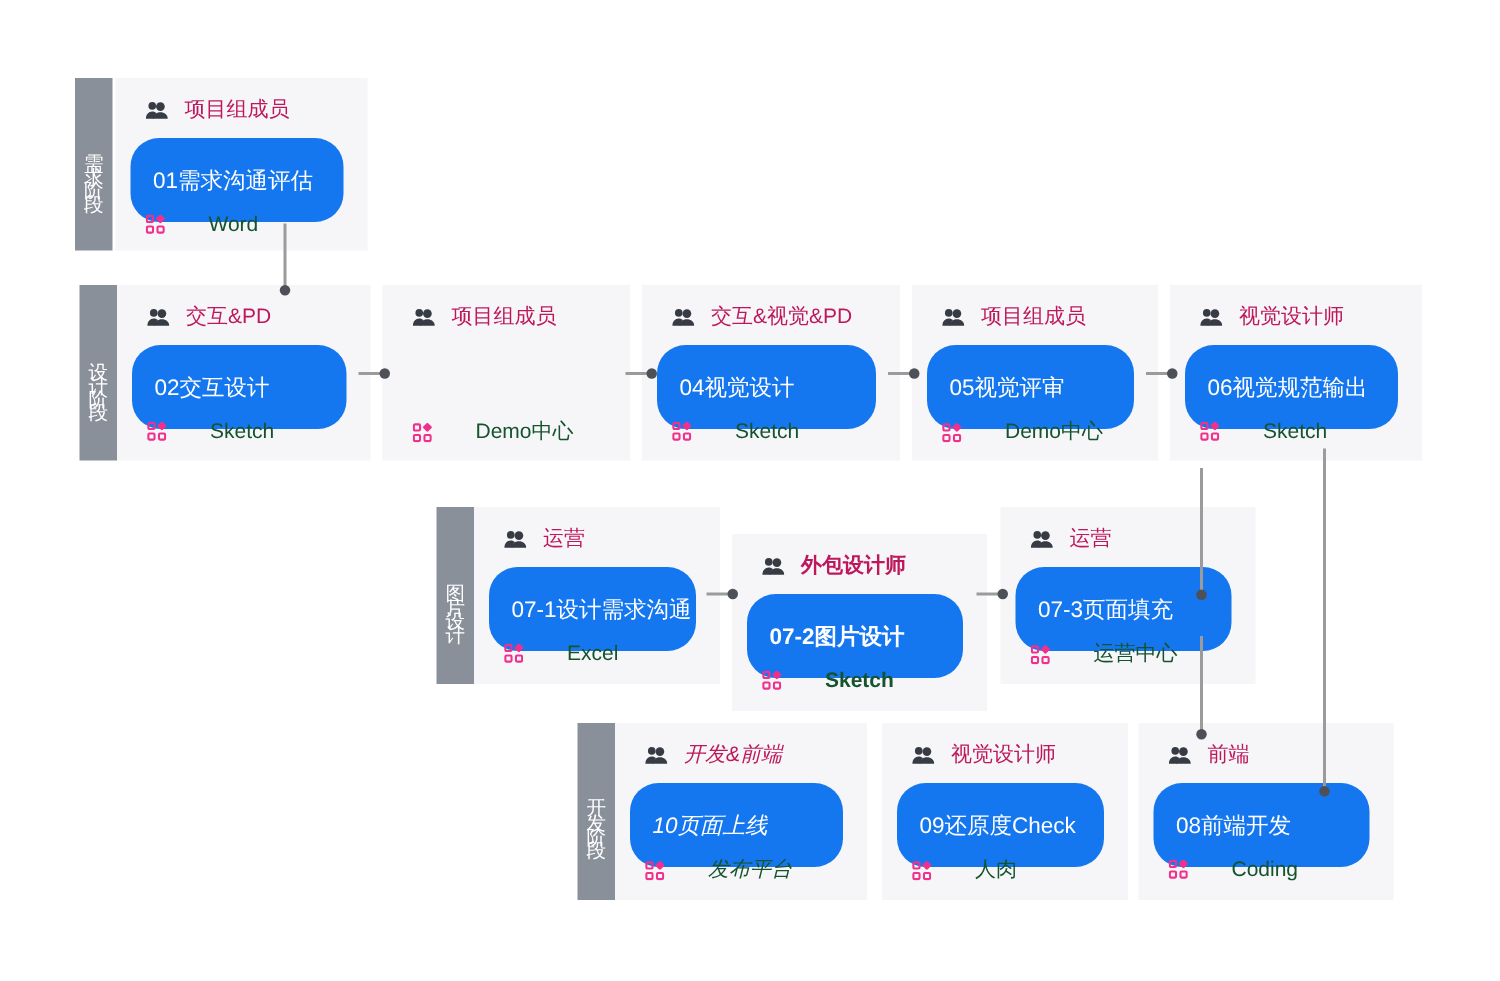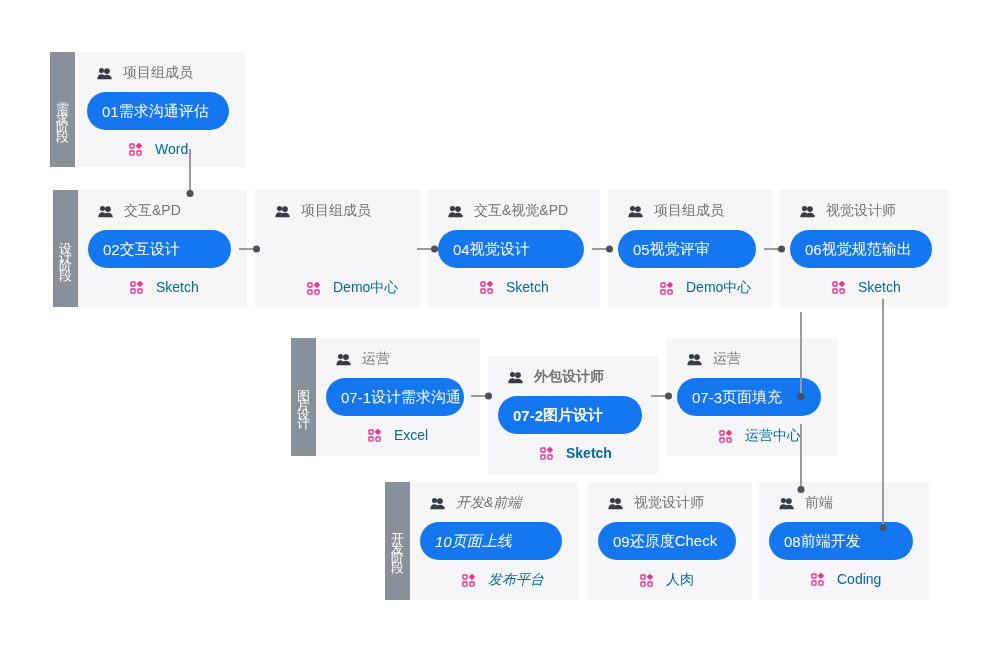--- a/index.html
+++ b/index.html
@@ -7,29 +7,29 @@
   .canvas{position:relative;width:1000px;height:654px;background:#ffffff;overflow:hidden;}
 
   
   .tab{position:absolute;width:25px;background:#8a909a;color:#ffffff;
        display:flex;align-items:center;justify-content:center;font-size:13px;}
   .tab .vtext{writing-mode:vertical-lr;text-orientation:upright;letter-spacing:9px;line-height:25px;}
 
   
   .card{position:absolute;background:#f6f6f8;}
   .role{position:absolute;top:12px;left:20px;display:flex;align-items:center;gap:11px;
-        font-size:14px;color:#737373;white-space:nowrap;}
+        font-size:14px;color:#be185d;white-space:nowrap;}
   .role svg{fill:#363b44;display:block;}
-  .pill{position:absolute;left:10px;right:16px;top:40px;height:38px;background:#1577f0;
+  .pill{position:absolute;left:10px;right:16px;top:40px;height:56px;background:#1577f0;
         border-radius:19px;color:#ffffff;display:flex;align-items:center;
         padding:0 15px;font-size:15px;box-sizing:border-box;white-space:nowrap;}
   .pill-num{flex:none;}
   .pill-title{flex:1;text-align:left;}
-  .tool{position:absolute;top:89px;left:20px;display:flex;align-items:center;gap:13px;
-        font-size:14px;color:#0369a1;white-space:nowrap;margin-left:32px;}
+  .tool{position:absolute;top:89px;left:20px;display:flex;align-items:center;gap:29px;
+        font-size:14px;color:#14532d;white-space:nowrap;}
   .tool svg{display:block;color:#f0308c;}
 
   
   .vline{position:absolute;width:2px;background:#9b9b9b;}
   .vline::after{content:"";position:absolute;left:50%;bottom:-6px;transform:translateX(-50%);
         width:7px;height:7px;border-radius:50%;background:#4d5157;}
   .hline{position:absolute;height:2px;background:#9b9b9b;}
   .hline::after{content:"";position:absolute;top:50%;right:-6px;transform:translateY(-50%);
         width:7px;height:7px;border-radius:50%;background:#4d5157;}
 </style>

